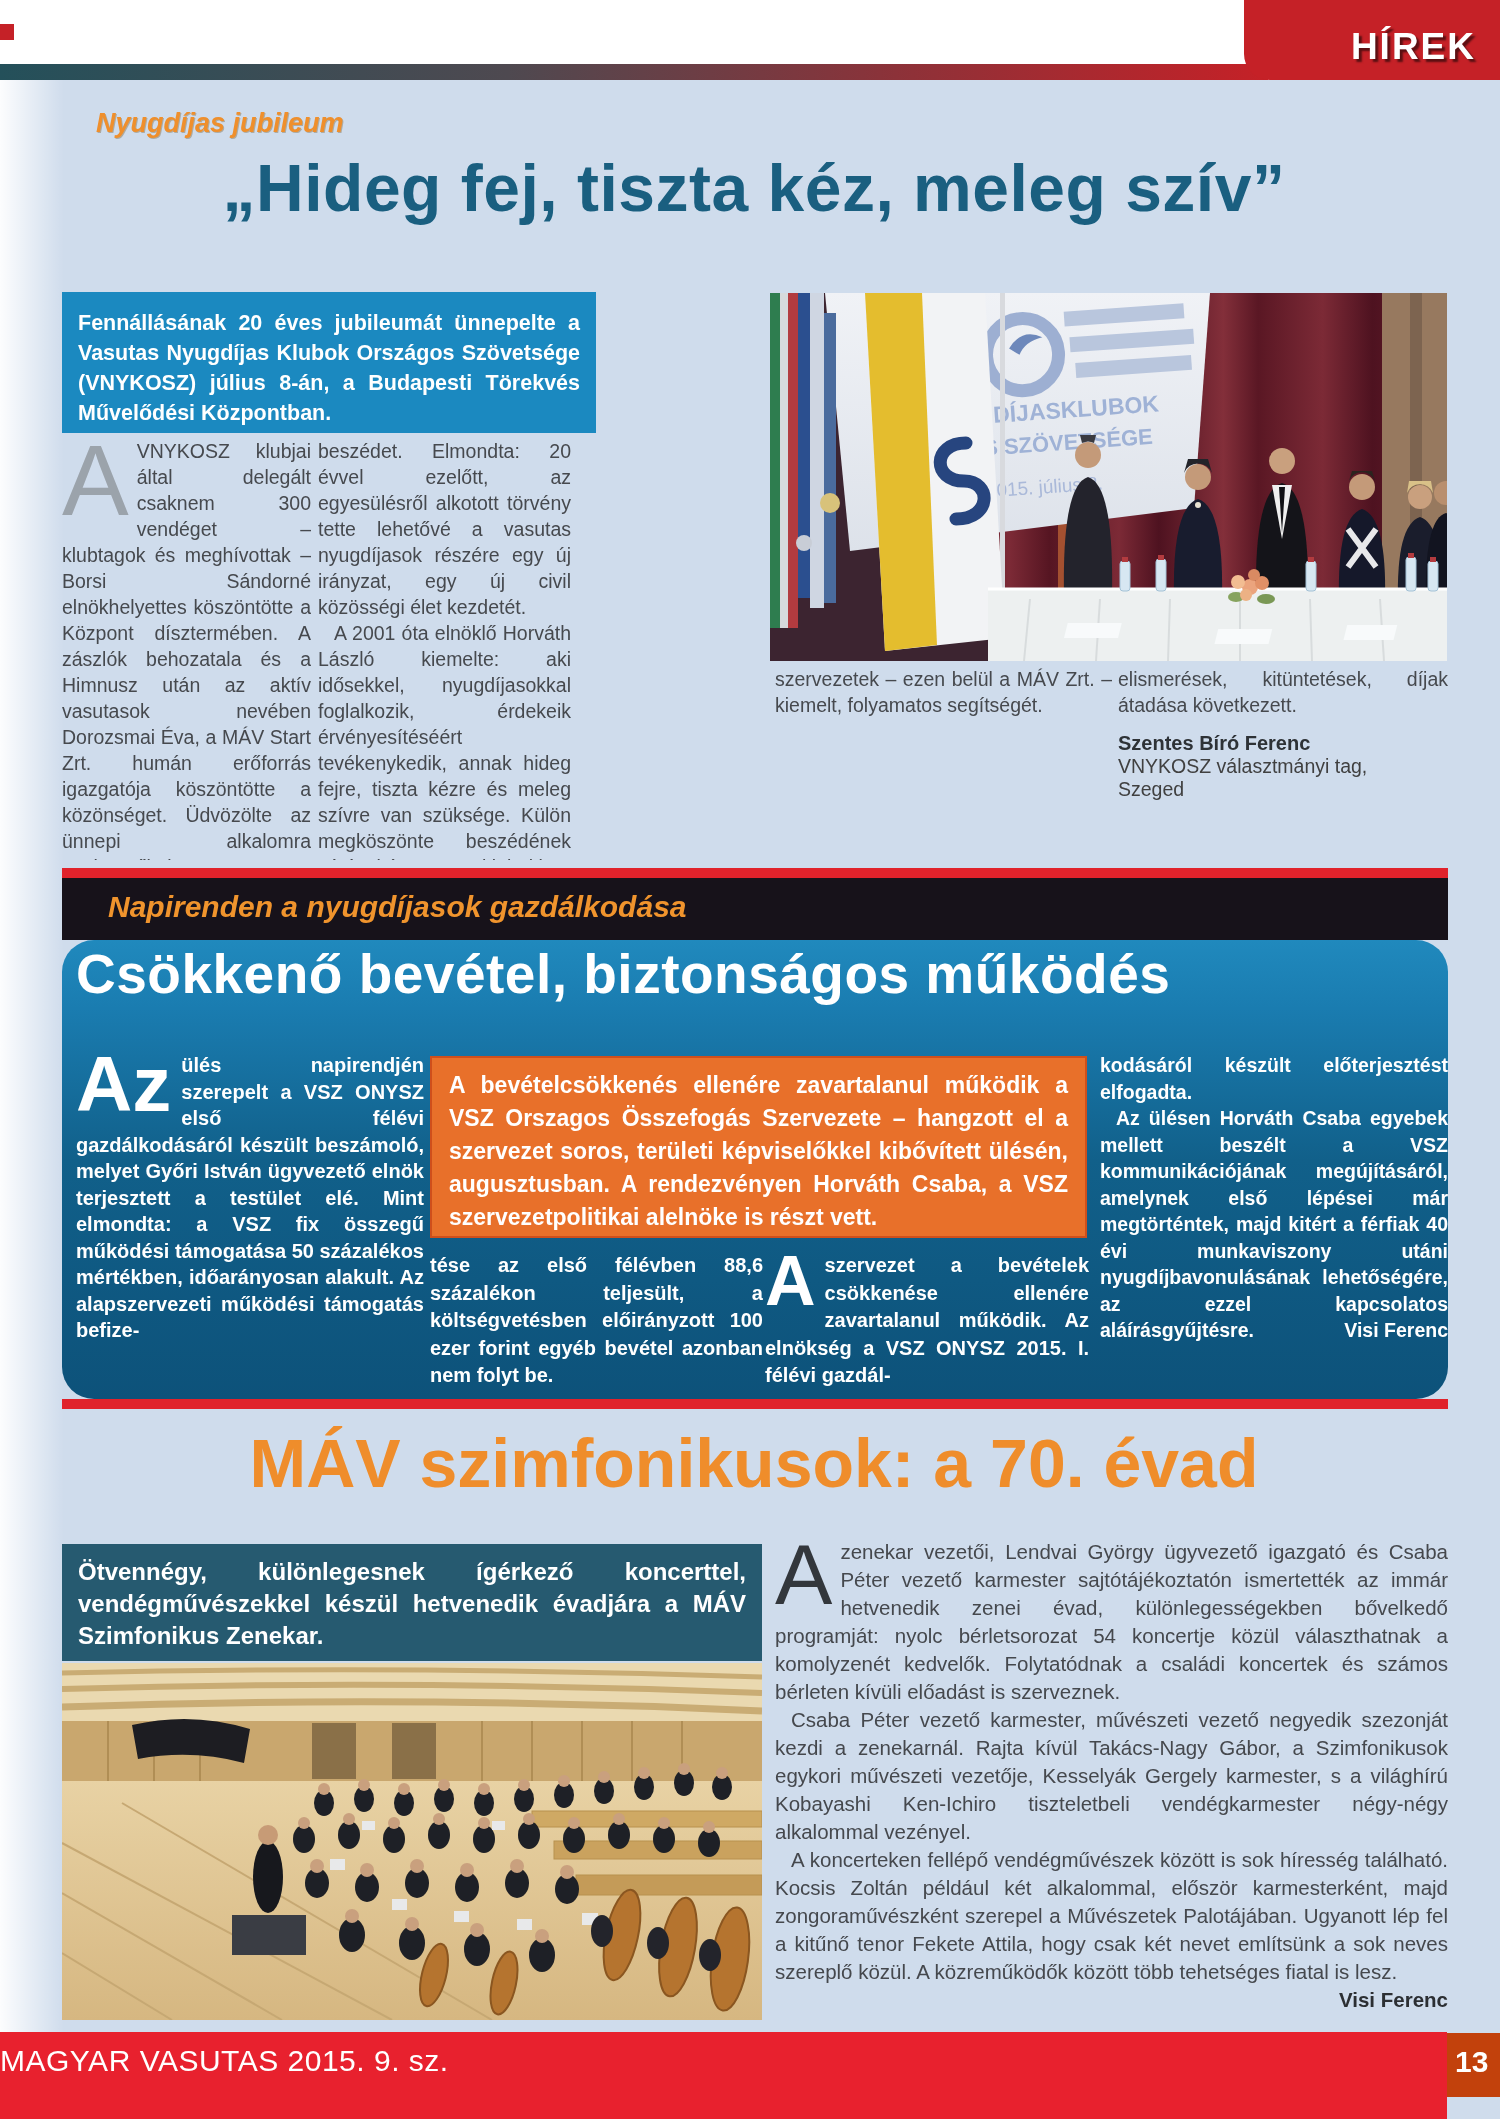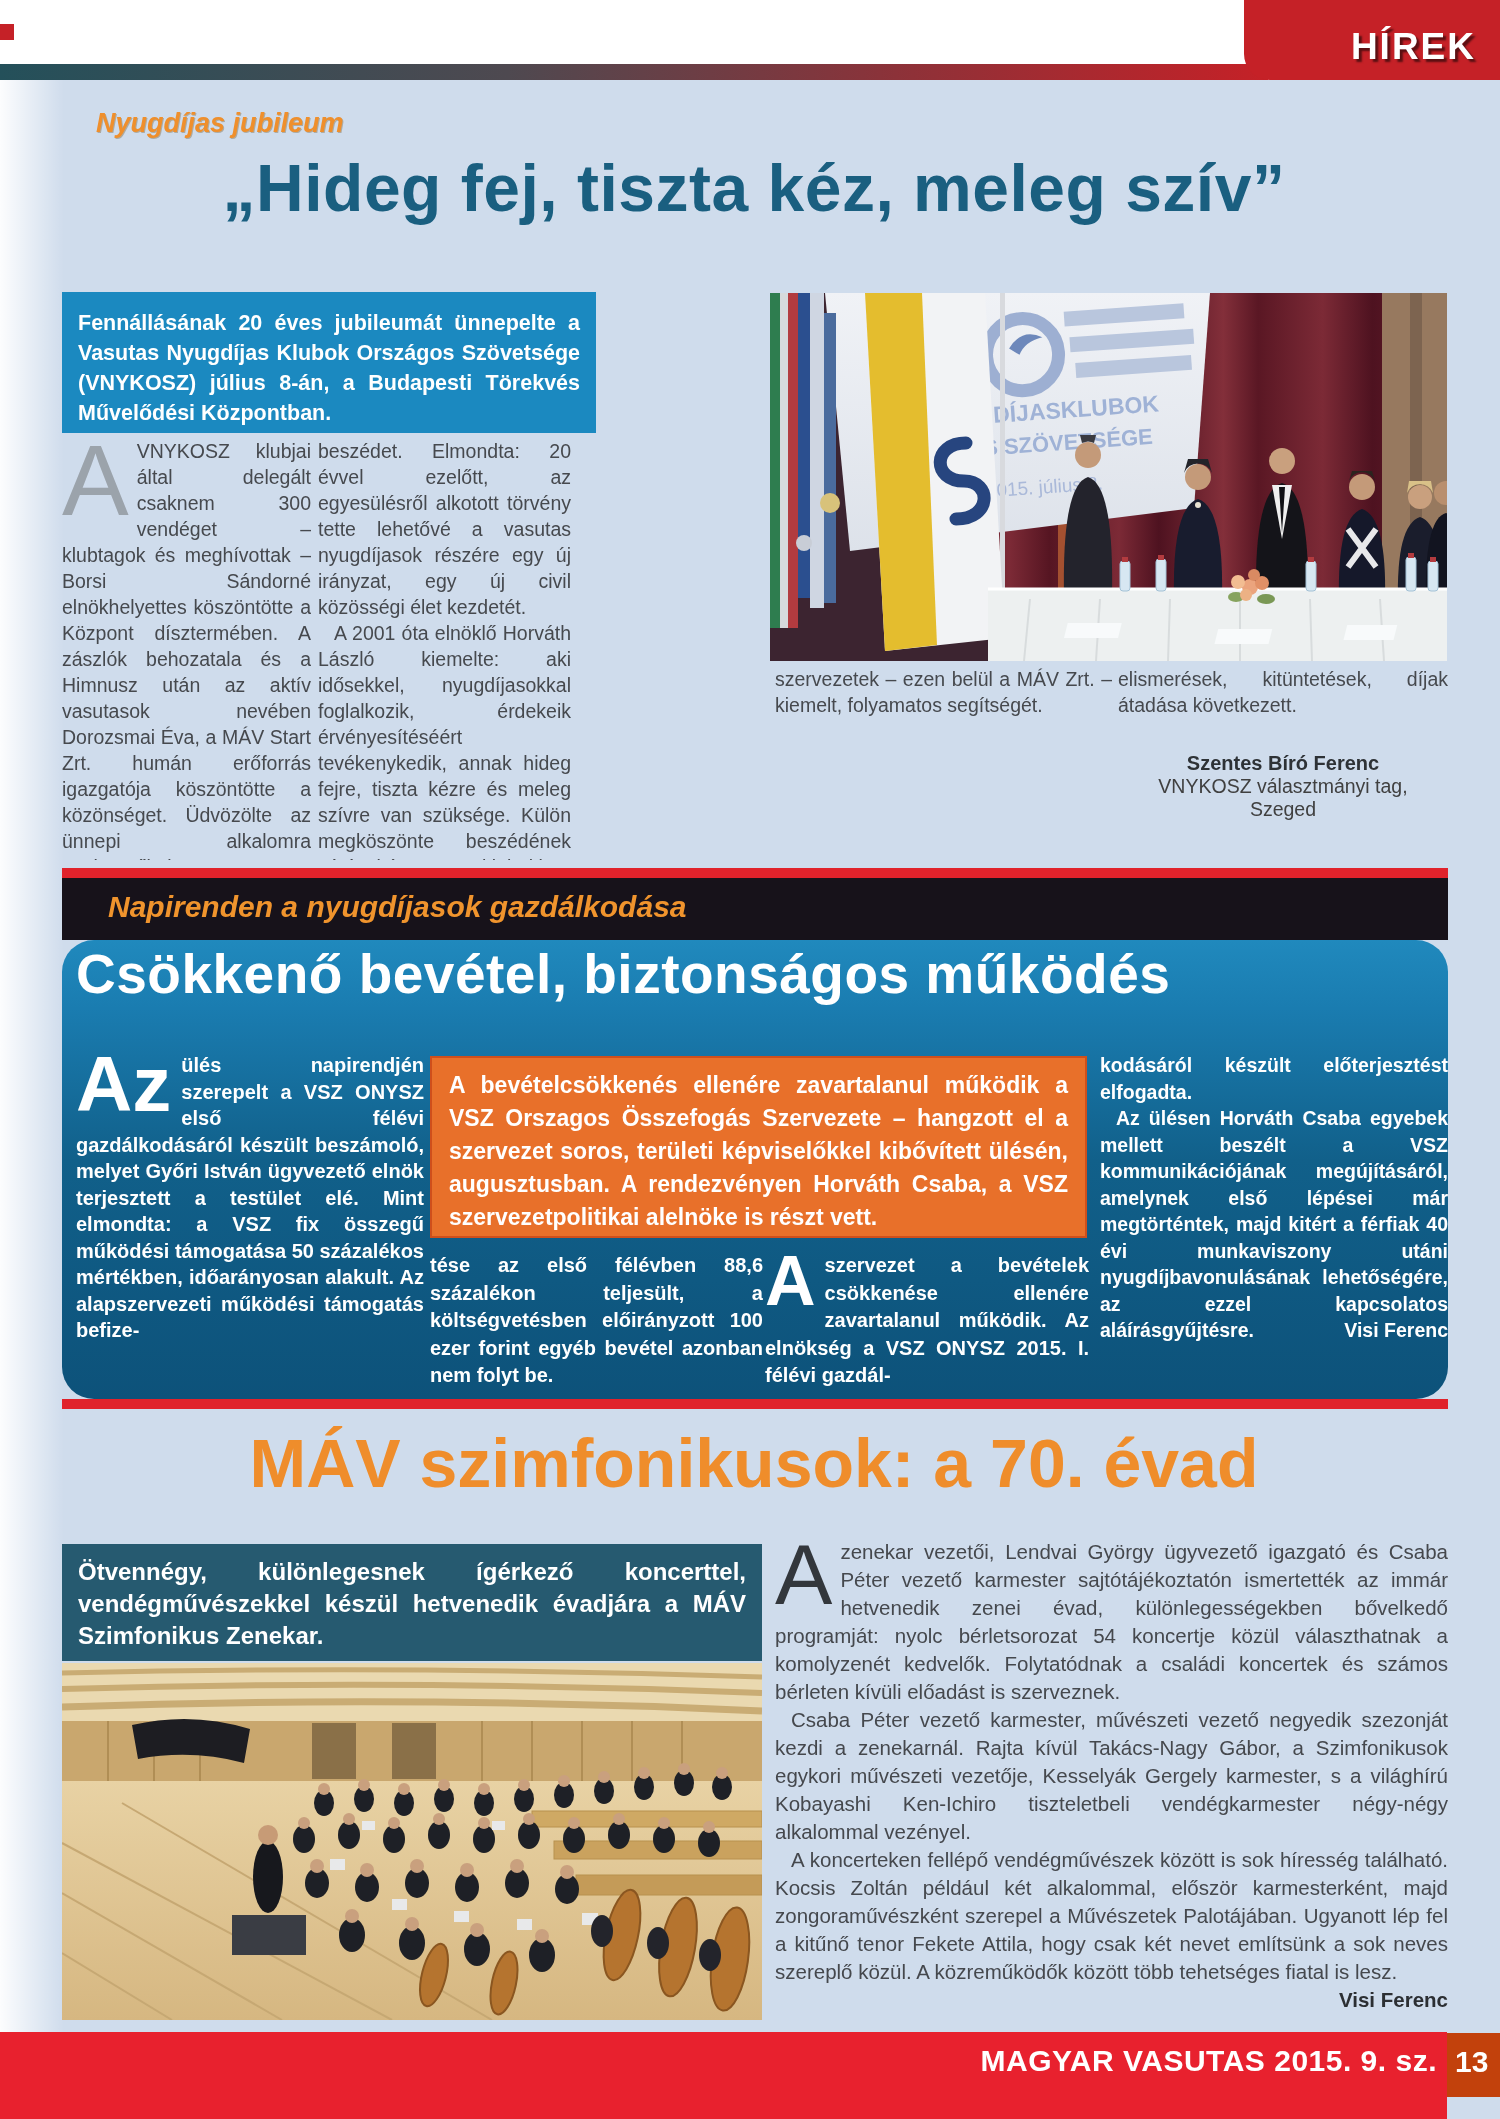--- a/index.html
+++ b/index.html
@@ -27,21 +27,21 @@
     padding:16px 16px;color:#ffffff;font-weight:700;font-size:21.5px;line-height:30px;
     text-align:justify;overflow:hidden;}
   .bodycol{overflow:hidden;}
   .bodycol p{margin:0;font-size:19.5px;line-height:26px;color:#46494e;text-align:justify;}
   .bodycol p.ind{text-indent:16px;}
   .a1c1{left:62px;top:438px;width:249px;height:422px;}
   .a1c2{left:318px;top:438px;width:253px;height:422px;}
   .a1c3{left:775px;top:666px;width:337px;height:192px;}
   .a1c4{left:1118px;top:666px;width:330px;height:192px;}
   .drop1{float:left;font-size:100px;line-height:80px;color:#9ba3ab;padding:2px 8px 0 0;font-weight:400;}
-  .byline1{margin-top:34px;text-align:center;}
+  .byline1{margin-top:14px;text-align:left;}
   .byline1 .nm{font-size:20px;font-weight:700;color:#2e3236;display:block;}
   .byline1 .rl{font-size:19.5px;color:#404040;display:block;}
 
   .photo-frame{overflow:hidden;}
 
   
   .sec2{left:62px;top:868px;width:1386px;height:541px;overflow:hidden;}
   .sec2 .bar{width:100%;height:10px;background:#e0222b;}
   .sec2 .blackstrip{width:100%;height:62px;background:#17121a;padding-left:20px;}
   .kicker2{padding:12px 0 0 26px;font-size:30px;font-weight:700;font-style:italic;color:#f0942d;}
@@ -71,22 +71,22 @@
   .lead3{left:62px;top:1544px;width:700px;height:117px;background:#265a70;box-sizing:border-box;
     padding:12px 16px;color:#ffffff;font-weight:700;font-size:24px;line-height:32px;text-align:justify;overflow:hidden;}
   .a3body{left:775px;top:1538px;width:673px;height:488px;overflow:hidden;}
   .a3body p{margin:0;font-size:20.5px;line-height:28px;color:#45484d;text-align:justify;}
   .a3body p.ind{text-indent:16px;}
   .drop4{float:left;font-size:86px;line-height:68px;color:#33373c;padding:2px 8px 0 0;font-weight:400;}
   .byl3{float:right;font-weight:700;color:#2c2f33;}
 
   
   .foot-red{left:0;top:2032px;width:1447px;height:87px;background:#e8212e;}
-  .foot-text{position:absolute;left:0;top:12px;width:1437px;text-align:right;color:#ffffff;
-    font-size:30px;font-weight:700;letter-spacing:0.5px;}
+  .foot-text{position:absolute;left:0;top:12px;width:1437px;text-align:left;color:#ffffff;
+    font-size:30px;font-weight:400;letter-spacing:0.5px;}
   .pageno{left:1447px;top:2033px;width:53px;height:64px;background:#c2410c;color:#ffffff;
     font-size:30px;font-weight:700;box-sizing:border-box;padding:12px 0 0 8px;}
 </style>
 </head>
 <body>
 
 <div id="page">
 
   <div class="abs top-band"></div>
   <div class="abs corner-chip"></div>

